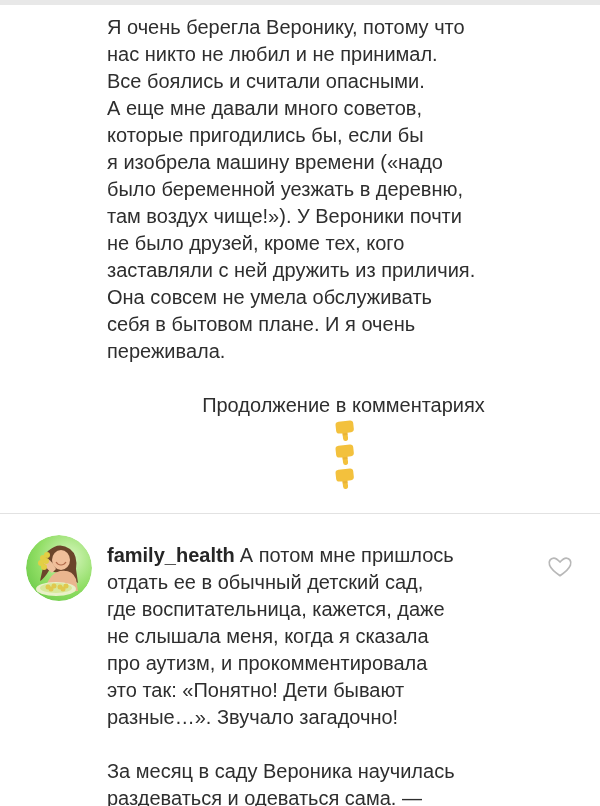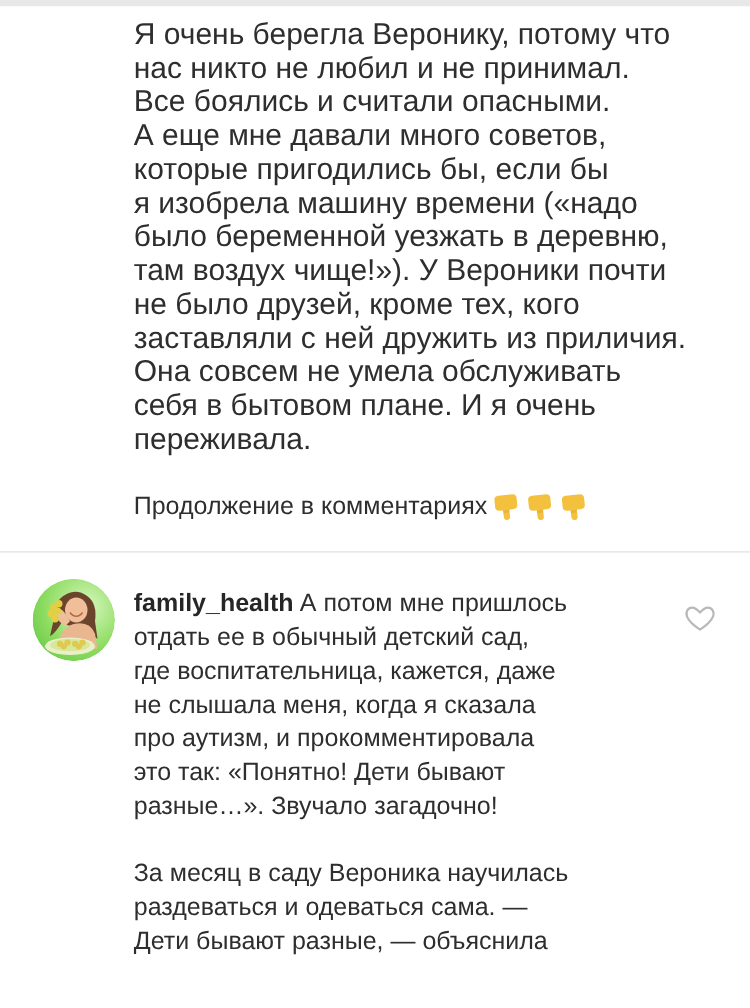--- a/index.html
+++ b/index.html
@@ -15,31 +15,32 @@
   }
   .topbar {
     width: 100%;
     height: 5px;
     background: #e8e8e8;
   }
   .caption-block {
     padding: 9px 20px 0 107px;
   }
   .caption-text {
-    font-size: 24px;
+    font-size: 20px;
     line-height: 27px;
     white-space: pre-line;
     color: #2e2e2e;
   }
   .cta-row {
     margin-top: 27px;
     font-size: 20px;
     line-height: 27px;
     display: flex;
     align-items: center;
+    flex-direction: column;
   }
   .cta-row .emoji {
     width: 24px;
     height: 24px;
     margin-left: 3px;
     transform: rotate(-6deg);
     flex: 0 0 auto;
   }
   .timestamp {
     margin-top: 11px;

